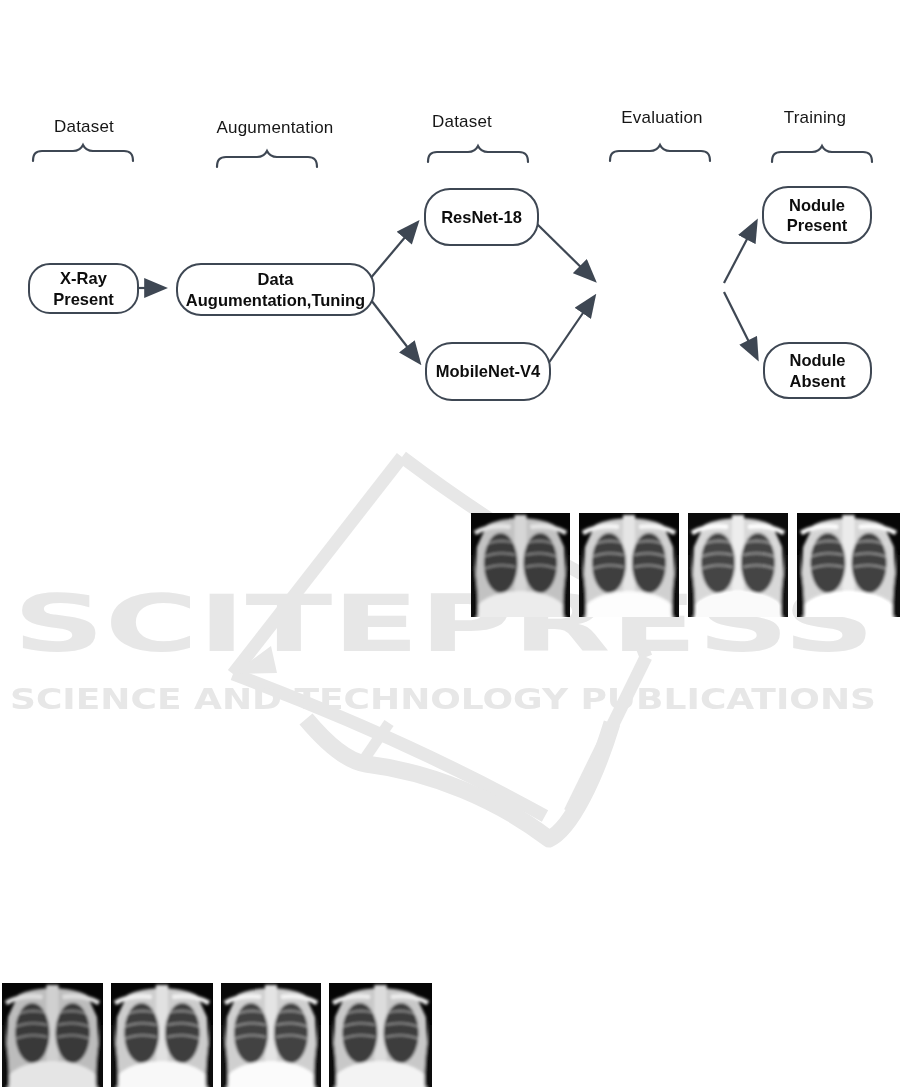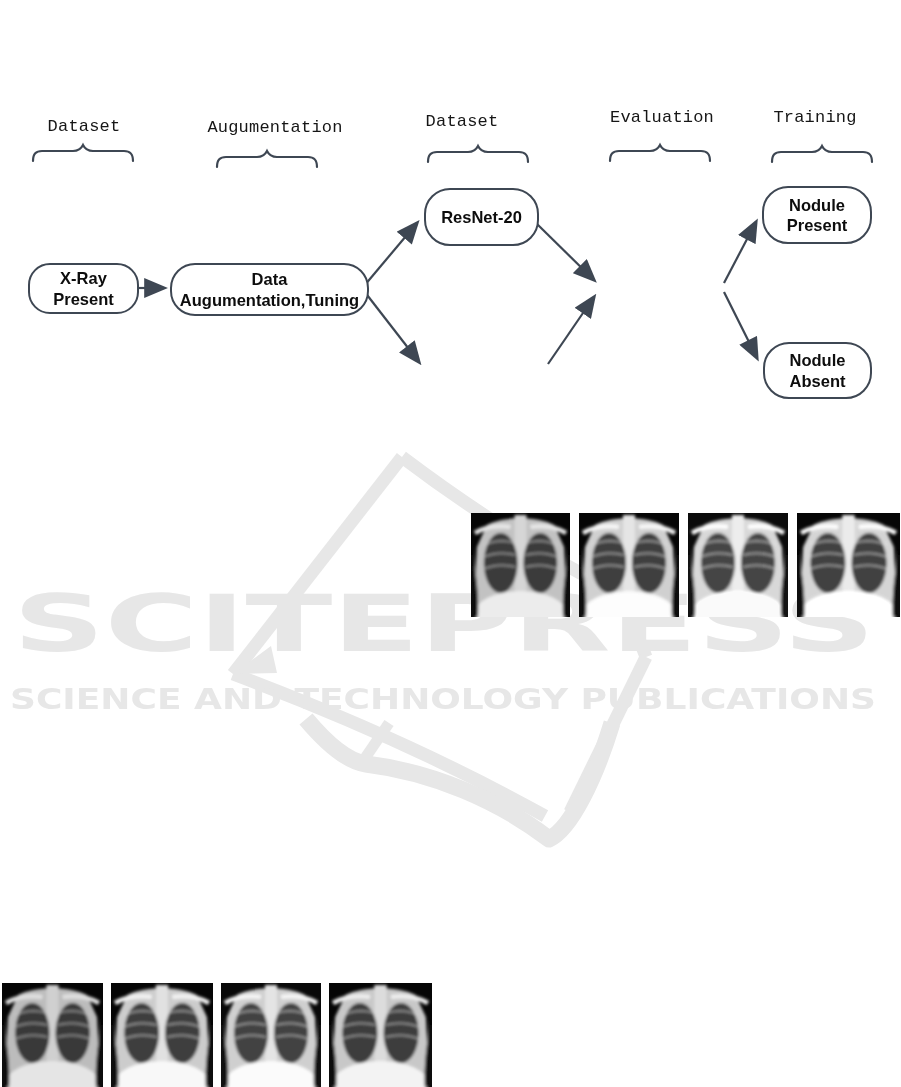--- a/index.html
+++ b/index.html
@@ -6,21 +6,21 @@
   .page{
     position:relative;width:901px;height:1087px;background:#fff;overflow:hidden;
     font-family:"Liberation Sans",sans-serif;
   }
   
   .wm-layer{position:absolute;left:0;top:0;z-index:0;}
   
   .connector-layer{position:absolute;left:0;top:0;z-index:1;}
   .stage-label{
     position:absolute;width:170px;margin-left:-85px;text-align:center;
-    font-size:17px;color:#161616;z-index:2;letter-spacing:0.2px;font-family:Liberation Mono, monospace;
+    font-size:17px;color:#161616;z-index:2;letter-spacing:0.2px;
   }
   .node{
     position:absolute;z-index:2;display:flex;align-items:center;justify-content:center;
     text-align:center;white-space:pre-line;background:#ffffff;color:#0d0d0d;
     border:2.4px solid #3e4753;border-radius:24px;
     font-weight:bold;font-size:16.5px;line-height:1.22;
   }
   
   .xray-strip{position:absolute;display:flex;z-index:3;}
   .strip-mid{left:471px;top:513px;gap:9px;}
@@ -112,23 +112,24 @@
   </svg>
 
   <div class="stage-label" style="left:84px;top:117px">Dataset</div>
   <div class="stage-label" style="left:275px;top:118px">Augumentation</div>
   <div class="stage-label" style="left:462px;top:112px">Dataset</div>
   <div class="stage-label" style="left:662px;top:108px">Evaluation</div>
   <div class="stage-label" style="left:815px;top:108px">Training</div>
 
   <div class="node" style="left:28px;top:263px;width:107px;height:47px;border-radius:22px">X-Ray
 Present</div>
-  <div class="node" style="left:170px;top:263px;width:195px;height:49px;border-radius:25px">Data
+  <div class="node" style="left:176px;top:263px;width:195px;height:49px;border-radius:25px">Data
 Augumentation,Tuning</div>
-  <div class="node" style="left:424px;top:188px;width:111px;height:54px;border-radius:26px">ResNet-20</div>
+  <div class="node" style="left:424px;top:188px;width:111px;height:54px;border-radius:26px">ResNet-18</div>
+  <div class="node" style="left:425px;top:342px;width:122px;height:55px;border-radius:27px">MobileNet-V4</div>
   <div class="node" style="left:762px;top:186px;width:106px;height:54px;border-radius:26px">Nodule
 Present</div>
   <div class="node" style="left:763px;top:342px;width:105px;height:53px;border-radius:26px">Nodule
 Absent</div>
 
   <div class="xray-strip strip-mid">
     <svg class="xray" viewBox="0 0 100 104" preserveAspectRatio="none">
         <use href="#cxr"></use>
       </svg>
     <svg class="xray" viewBox="0 0 100 104" preserveAspectRatio="none">

